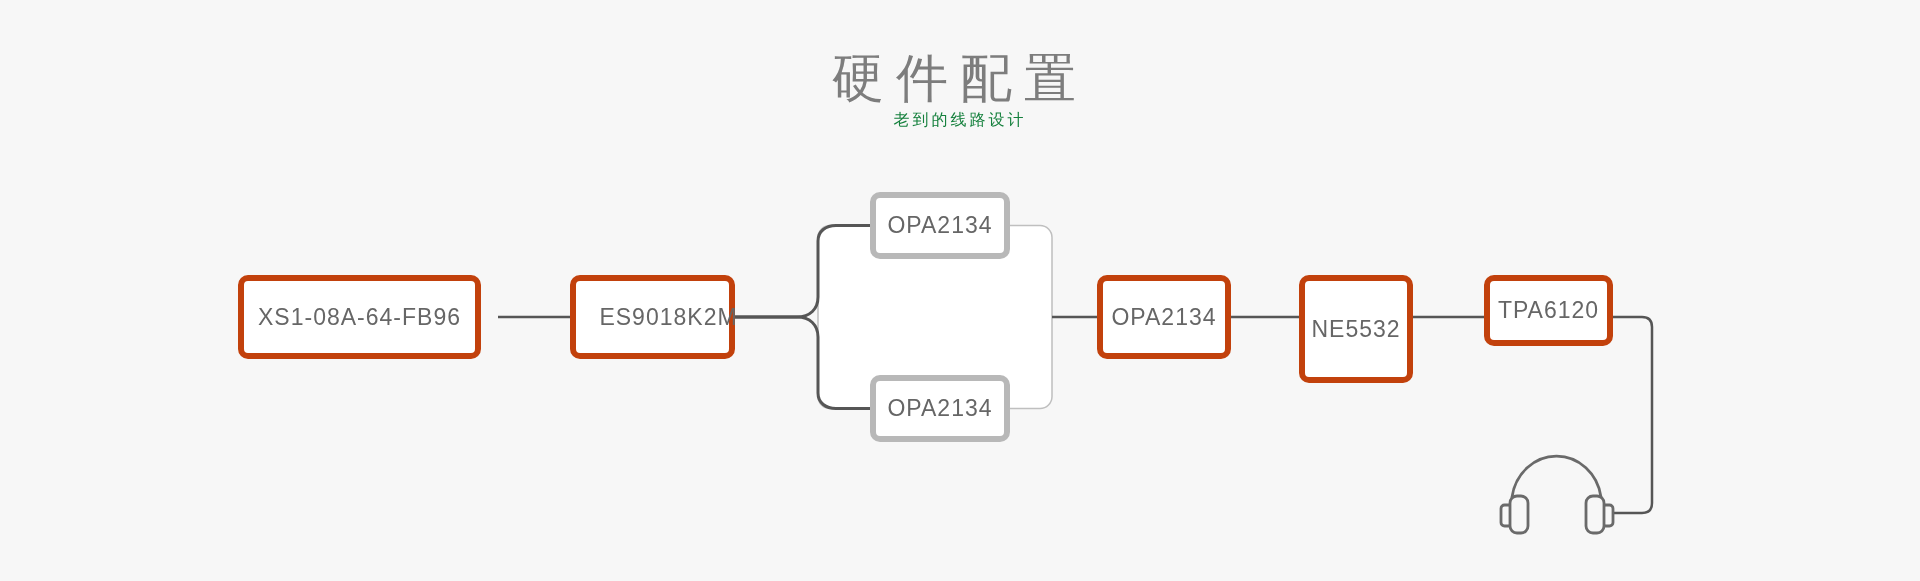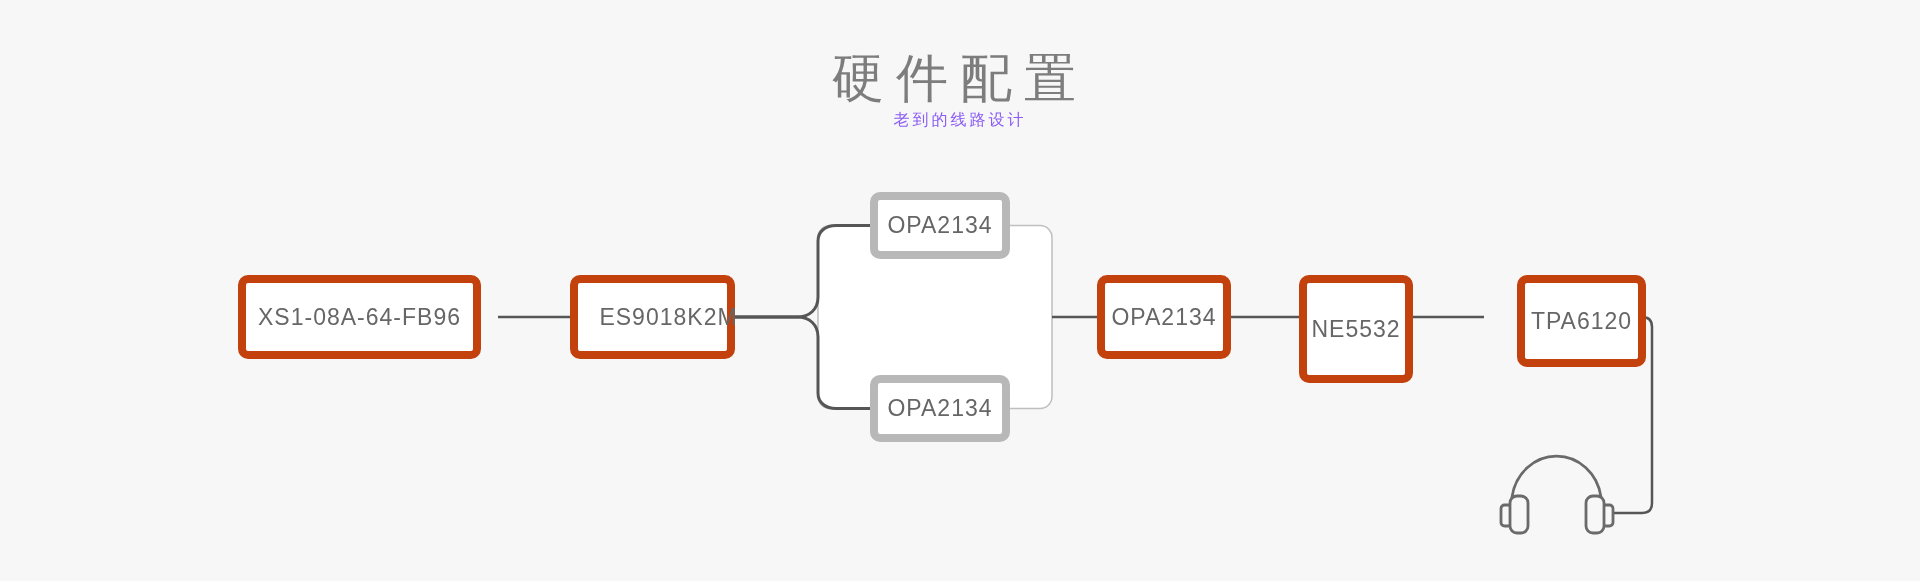--- a/index.html
+++ b/index.html
@@ -18,48 +18,48 @@
     font-weight:200;
     color:#7d7d7d;
     letter-spacing:12px;
     margin:0;
   }
   .subtitle{
     position:absolute;top:110px;left:0;width:100%;
     text-align:center;
     font-size:16px;
     font-weight:400;
-    color:#8b5cf6;
+    color:#15803d;
     letter-spacing:3px;
   }
   .diagram{position:absolute;left:0;top:0;width:1920px;height:581px;}
   .wires{position:absolute;left:0;top:0;}
   .node{
     position:absolute;
     box-sizing:border-box;
     display:flex;align-items:center;justify-content:center;
     background:#ffffff;
-    border:8px solid #c2410c;
+    border:6px solid #c2410c;
     border-radius:10px;
     color:#666666;
     font-size:23px;
     letter-spacing:1px;
     white-space:nowrap;
   }
   .node.parallel{
     border-color:#b8b8b8;
     font-size:23px;
   }
   .n-xs1   {left:238px; top:275px; width:243px; height:84px;}
   .n-es9018{left:570px; top:275px; width:165px; height:84px;padding-left:32px;}
   .n-opat  {left:870px; top:192px; width:140px; height:67px;}
   .n-opab  {left:870px; top:375px; width:140px; height:67px;}
   .n-opas  {left:1097px;top:275px; width:134px; height:84px;}
   .n-ne5532{left:1299px;top:275px; width:114px; height:108px;}
-  .n-tpa   {left:1484px;top:275px; width:129px; height:92px;margin-left:33px;}
+  .n-tpa   {left:1484px;top:275px; width:129px; height:71px;}
 </style>
 </head>
 <body>
 
 <div class="page">
 
   <h1 class="title">硬件配置</h1>
   <div class="subtitle">老到的线路设计</div>
 
   <div class="diagram">

